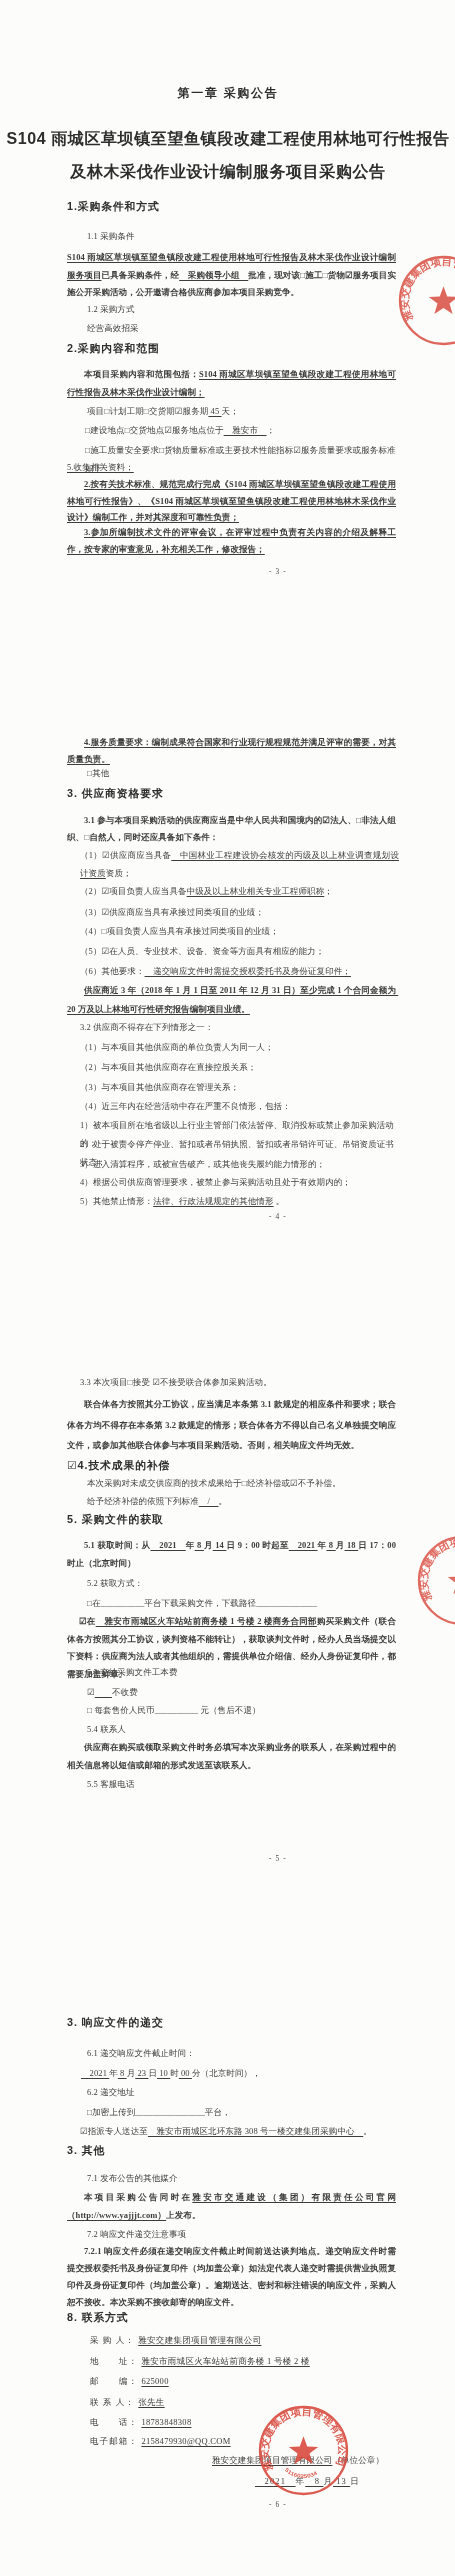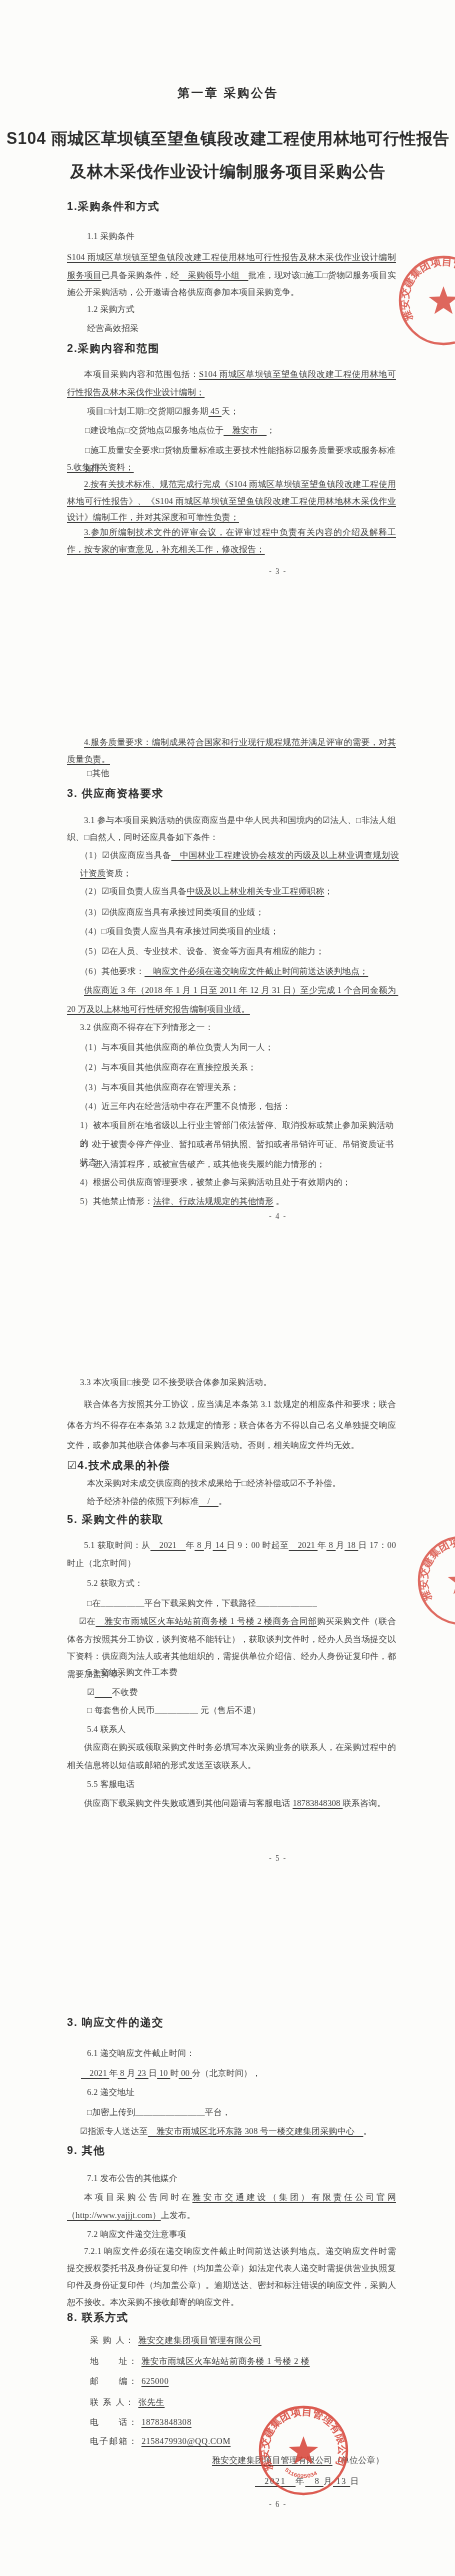--- a/index.html
+++ b/index.html
@@ -1,19 +1,19 @@
 <!DOCTYPE html>
 <html style="font-size:9px"><head>
 <meta charset="utf-8">
 <style>
   html,body{margin:0;padding:0;background:#ddd;}
   #doc{position:relative;width:456px;height:2576px;margin:0 auto;background:#fcfcfa;overflow:hidden;
        font-family:"Liberation Serif","DejaVu Serif",serif;color:#3d3d3d;}
   .p{position:absolute;font-size:8.5px;line-height:17.7px;letter-spacing:0.1px;white-space:pre-wrap;}
-  .w{width:329px;text-align:justify;}
+  .w{width:329px;text-align:justify;font-weight:bold;}
   .ind{text-indent:2em;}
   .hd{position:absolute;font-family:"Liberation Sans","DejaVu Sans",sans-serif;font-weight:700;
       color:#2e2e2e;font-size:10.8px;letter-spacing:0.9px;}
   .ctr{left:0;width:456px;text-align:center;}
   .title{font-size:12px;letter-spacing:1.7px;}
   .subtitle{font-size:16px;line-height:33px;letter-spacing:0.6px;}
   .u{text-decoration:underline;text-underline-offset:2.3px;text-decoration-thickness:0.6px;}
   .u-all{text-decoration:underline;text-underline-offset:2.3px;text-decoration-thickness:0.6px;}
   .mark{position:absolute;font-size:7.4px;color:#4a4a4a;letter-spacing:1.1px;}
   .row{position:absolute;font-size:8.5px;letter-spacing:0.3px;}
@@ -59,21 +59,21 @@
   <div class="p w ind u-all" style="top:734px;left:67px;line-height:16.5px">4.服务质量要求：编制成果符合国家和行业现行规程规范并满足评审的需要，对其质量负责。</div>
   <div class="p" style="top:765px;left:87px">□其他</div>
 
   <div class="hd" style="top:787px;left:67px">3. 供应商资格要求</div>
   <div class="p w ind" style="top:812px;left:67px;line-height:17px">3.1 参与本项目采购活动的供应商应当是中华人民共和国境内的☑法人、□非法人组织、□自然人，同时还应具备如下条件：</div>
   <div class="p" style="top:847px;left:80px;width:319px;line-height:17.7px;text-align:justify"><span>（1）☑供应商应当具备</span><span class="u">　中国林业工程建设协会核发的丙级及以上林业调查规划设计资质</span><span>资质；</span></div>
   <div class="p" style="top:883px;left:80px"><span>（2）☑项目负责人应当具备</span><span class="u">中级及以上林业相关专业工程师职称</span><span>；</span></div>
   <div class="p" style="top:904px;left:80px"><span>（3）☑供应商应当具有承接过同类项目的业绩；</span></div>
   <div class="p" style="top:923px;left:80px"><span>（4）□项目负责人应当具有承接过同类项目的业绩；</span></div>
   <div class="p" style="top:943px;left:80px"><span>（5）☑在人员、专业技术、设备、资金等方面具有相应的能力；</span></div>
-  <div class="p" style="top:963px;left:80px"><span>（6）其他要求：</span><span class="u">　响应文件必须在递交响应文件截止时间前送达谈判地点；</span></div>
+  <div class="p" style="top:963px;left:80px"><span>（6）其他要求：</span><span class="u">　递交响应文件时需提交授权委托书及身份证复印件；</span></div>
   <div class="p w ind u-all" style="top:981px;left:67px;line-height:19px">供应商近 3 年（2018 年 1 月 1 日至 2011 年 12 月 31 日）至少完成 1 个合同金额为 20 万及以上林地可行性研究报告编制项目业绩。</div>
   <div class="p" style="top:1019px;left:80px">3.2 供应商不得存在下列情形之一：</div>
   <div class="p" style="top:1039px;left:80px">（1）与本项目其他供应商的单位负责人为同一人；</div>
   <div class="p" style="top:1059px;left:80px">（2）与本项目其他供应商存在直接控股关系；</div>
   <div class="p" style="top:1079px;left:80px">（3）与本项目其他供应商存在管理关系；</div>
   <div class="p" style="top:1098px;left:80px">（4）近三年内在经营活动中存在严重不良情形，包括：</div>
   <div class="p" style="top:1117px;left:80px;width:319px">1）被本项目所在地省级以上行业主管部门依法暂停、取消投标或禁止参加采购活动的；</div>
   <div class="p" style="top:1136px;left:80px;width:319px">2）处于被责令停产停业、暂扣或者吊销执照、暂扣或者吊销许可证、吊销资质证书状态；</div>
   <div class="p" style="top:1156px;left:80px">3）进入清算程序，或被宣告破产，或其他丧失履约能力情形的；</div>
   <div class="p" style="top:1174px;left:80px">4）根据公司供应商管理要求，被禁止参与采购活动且处于有效期内的；</div>
@@ -91,38 +91,37 @@
   <div class="p w ind" style="top:1537px;left:67px;line-height:17.7px"><span>5.1 获取时间：从</span><span class="u">　2021　</span><span>年</span><span class="u"> 8 </span><span>月</span><span class="u"> 14 </span><span>日 9：00 时起至</span><span class="u">　2021 </span><span>年</span><span class="u"> 8 </span><span>月</span><span class="u"> 18 </span><span>日 17：00 时止（北京时间）</span></div>
   <div class="p" style="top:1575px;left:87px">5.2 获取方式：</div>
   <div class="p" style="top:1595px;left:87px">□在__________平台下载采购文件，下载路径______________</div>
   <div class="p w" style="top:1613px;left:67px;line-height:17.7px;text-indent:1.4em"><span>☑在</span><span class="u">　雅安市雨城区火车站站前商务楼 1 号楼 2 楼商务合同部</span><span>购买采购文件（联合体各方按照其分工协议，谈判资格不能转让），获取谈判文件时，经办人员当场提交以下资料：供应商为法人或者其他组织的，需提供单位介绍信、经办人身份证复印件，都需要加盖鲜章。</span></div>
   <div class="p" style="top:1664px;left:87px">5.3 交纳采购文件工本费</div>
   <div class="p" style="top:1684px;left:87px"><span>☑</span><span class="u">　　</span><span>不收费</span></div>
   <div class="p" style="top:1702px;left:87px">□ 每套售价人民币__________ 元（售后不退）</div>
   <div class="p" style="top:1721px;left:87px">5.4 联系人</div>
   <div class="p w ind" style="top:1739px;left:67px;line-height:17.7px">供应商在购买或领取采购文件时务必填写本次采购业务的联系人，在采购过程中的相关信息将以短信或邮箱的形式发送至该联系人。</div>
   <div class="p" style="top:1776px;left:87px">5.5 客服电话</div>
-  <div class="p w ind" style="top:1795px;left:67px"><span>供应商下载采购文件失败或遇到其他问题请与客服电话 </span><span class="u">18783848308 </span><span>联系咨询。</span></div>
   <div class="mark" style="top:1854px;left:269px">- 5 -</div>
 
   <svg class="seal" style="left:411px;top:1529px;opacity:.8" width="103" height="103" viewBox="0 0 180 180">
     <circle cx="90" cy="90" r="76" fill="none" stroke="#d8473b" stroke-width="4"></circle>
     <path id="a2" d="M 39.2,125.6 A 62,62 0 1 1 140.8,125.6" fill="none"></path>
     <text font-size="17" fill="#d8473b"><textPath href="#a2" startOffset="4" textLength="255" lengthAdjust="spacingAndGlyphs">雅安交建集团项目管理有限公司</textPath></text>
     <polygon points="90,65 96.5,83.1 115.7,83.7 100.5,95.4 105.9,113.8 90,103 74.1,113.8 79.5,95.4 64.3,83.7 83.5,83.1" fill="#d8473b"></polygon>
   </svg>
 
   <div class="hd" style="top:2016px;left:67px">3. 响应文件的递交</div>
   <div class="p" style="top:2045px;left:87px">6.1 递交响应文件截止时间：</div>
   <div class="p" style="top:2065px;left:81px"><span class="u">　2021 </span><span>年</span><span class="u"> 8 </span><span>月</span><span class="u"> 23 </span><span>日</span><span class="u"> 10 </span><span>时</span><span class="u"> 00 </span><span>分（北京时间），</span></div>
   <div class="p" style="top:2084px;left:87px">6.2 递交地址</div>
   <div class="p" style="top:2104px;left:87px">□加密上传到________________平台，</div>
   <div class="p" style="top:2123px;left:80px;width:319px"><span>☑指派专人送达至</span><span class="u">　雅安市雨城区北环东路 308 号一楼交建集团采购中心　</span><span>。</span></div>
 
-  <div class="hd" style="top:2144px;left:67px">9. 其他</div>
+  <div class="hd" style="top:2144px;left:67px">3. 其他</div>
   <div class="p" style="top:2170px;left:87px">7.1 发布公告的其他媒介</div>
   <div class="p w ind" style="top:2188px;left:67px;line-height:18px"><span>本项目采购公告同时在</span><span class="u">雅安市交通建设（集团）有限责任公司官网（http://www.yajjjt.com）</span><span>上发布。</span></div>
   <div class="p" style="top:2226px;left:87px">7.2 响应文件递交注意事项</div>
   <div class="p w ind" style="top:2243px;left:67px;line-height:17px">7.2.1 响应文件必须在递交响应文件截止时间前送达谈判地点。递交响应文件时需提交授权委托书及身份证复印件（均加盖公章）如法定代表人递交时需提供营业执照复印件及身份证复印件（均加盖公章）。逾期送达、密封和标注错误的响应文件，采购人恕不接收。本次采购不接收邮寄的响应文件。</div>
 
   <div class="hd" style="top:2311px;left:67px">8. 联系方式</div>
   <div class="row" style="top:2335px;left:90px">
     <span class="lbl">采 购 人：</span><span class="val">雅安交建集团项目管理有限公司</span>
   </div>
   <div class="row" style="top:2356px;left:90px">

